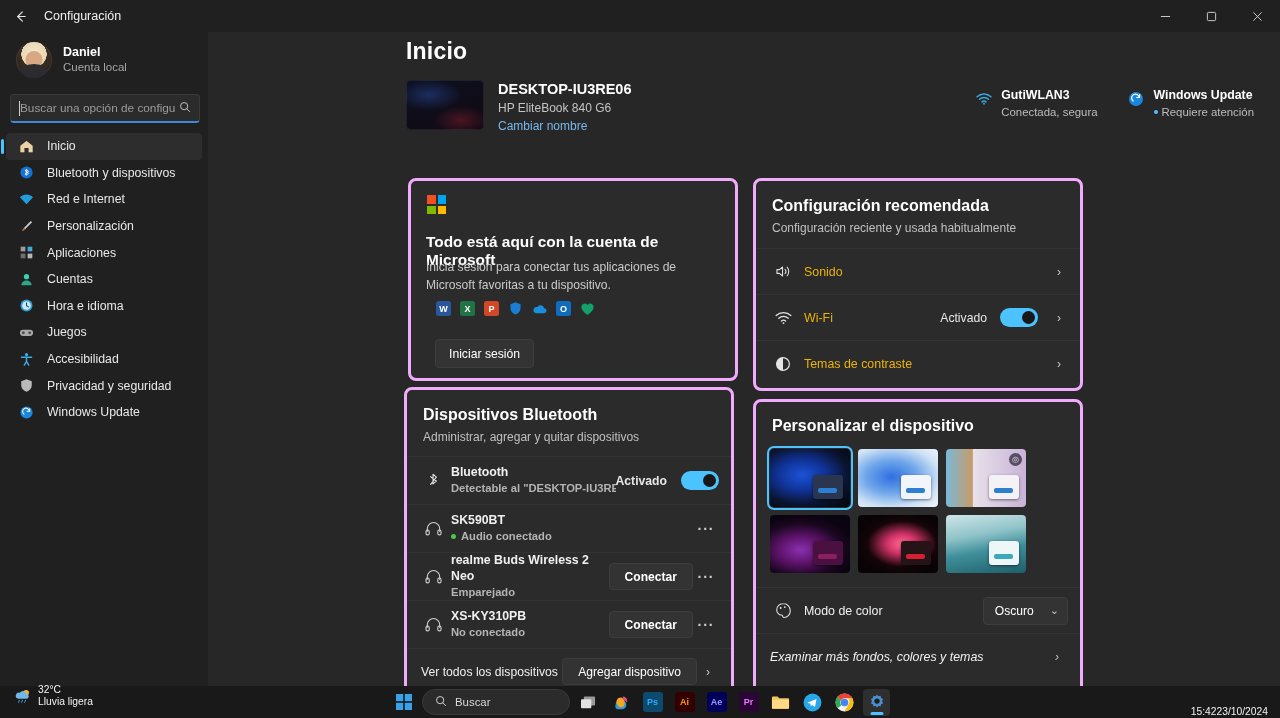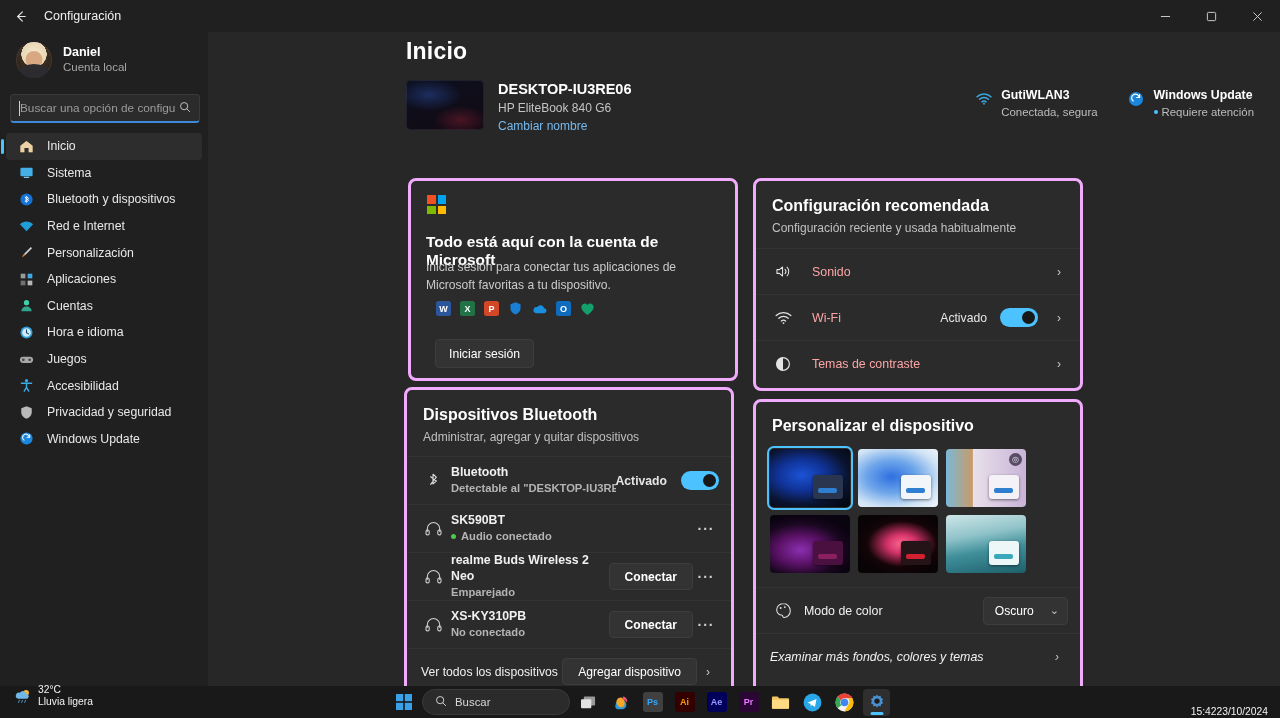--- a/index.html
+++ b/index.html
@@ -149,21 +149,21 @@
   .toggle {
     width:38px; height:19px; border-radius:11px; background:#4cc2ff; position:relative; cursor:pointer; flex:none;
   }
   .toggle i { position:absolute; right:3px; top:3px; width:13px; height:13px; border-radius:50%; background:#181818; }
 
   
   #rec-card { left:545px; top:146px; width:330px; height:213px; overflow:hidden; }
   #rec-card .hd { padding:16px 16px 13px 16px; }
   .recrow { display:flex; align-items:center; height:46px; padding:0 10px 0 14px; border-top:1px solid #333333; cursor:pointer; }
   .rec-ico { width:26px; flex:none; display:flex; align-items:center; justify-content:center; color:#e4e4e4; }
-  .rec-lbl { flex:1; font-size:12.4px; color:#fca5a5; margin-left:16px; }
+  .rec-lbl { flex:1; font-size:12.4px; color:#eab308; margin-left:8px; }
   .rec-state { font-size:12.2px; color:#e6e6e6; margin-right:13px; }
 
   
   #per-card { left:545px; top:367px; width:330px; height:300px; overflow:hidden; }
   #per-card .hd { padding:15px 16px 0 16px; }
   .thumbgrid { display:grid; grid-template-columns:repeat(3,80px); grid-gap:8px; padding:14px 0 0 14px; }
   .thumb { width:80px; height:58px; border-radius:4px; position:relative; overflow:hidden; cursor:pointer; background:#111; }
   .thumb.sel { outline:2px solid #4cc2ff; outline-offset:1px; }
   .twin { position:absolute; right:7px; bottom:8px; width:30px; height:24px; border-radius:3px; box-shadow:0 1px 3px rgba(0,0,0,.5); }
   .twin b { position:absolute; left:5px; bottom:6px; width:19px; height:5px; border-radius:2px; display:block; }
@@ -262,29 +262,20 @@
           <svg width="15" height="15" viewBox="0 0 16 16">
               <path d="M8 2L1.5 7.2V14h4.2V9.7h4.6V14h4.2V7.2z" fill="#e8b86a"></path>
               <path d="M8 2L1.5 7.2V14h4.2V9.7h4.6V14h4.2V7.2z" fill="#f0f0f0" fill-opacity=".45"></path>
             </svg>
         </span>
         <span class="navlabel">Inicio</span>
       </div>
       <div class="navitem">
         <span class="navicon">
           <svg width="15" height="15" viewBox="0 0 16 16">
-              <rect x="1.5" y="3" width="13" height="9" rx="1.2" fill="#45b0e8"></rect>
-              <rect x="5" y="12.6" width="6" height="1.2" rx=".5" fill="#7fcbf0"></rect>
-            </svg>
-        </span>
-        <span class="navlabel">Sistema</span>
-      </div>
-      <div class="navitem">
-        <span class="navicon">
-          <svg width="15" height="15" viewBox="0 0 16 16">
               <circle cx="8" cy="8" r="6.5" fill="#1472d6"></circle>
               <path d="M6.2 5.4l4 3.4-2.6 2.2V4.6l2.6 2.2-4 3.4" stroke="#fff" stroke-width="1" fill="none" stroke-linejoin="round"></path>
             </svg>
         </span>
         <span class="navlabel">Bluetooth y dispositivos</span>
       </div>
       <div class="navitem">
         <span class="navicon">
           <svg width="15" height="15" viewBox="0 0 16 16">
               <path d="M1 5.5C3 3.6 5.4 2.7 8 2.7s5 .9 7 2.8L8 13z" fill="#1f9ed8"></path>
@@ -668,21 +659,21 @@
           </svg>
       </div>
       <div class="tbi">
         <svg width="18" height="18" viewBox="0 0 20 20">
             <path d="M4 13a5 5 0 015-5h2a5 5 0 010 10H6a4 4 0 01-2-5z" fill="#2f9ad8"></path>
             <path d="M9 5a5 5 0 015 5v2a4 4 0 01-7.6 1.6A5 5 0 019 5z" fill="#f5a623"></path>
             <path d="M12 4a4.6 4.6 0 014.4 6.6 5 5 0 00-4.4-3.2z" fill="#e8517a"></path>
           </svg>
       </div>
       <div class="tbi">
-        <span class="adobe" style="background:#404040;color:#31a8ff">Ps</span>
+        <span class="adobe" style="background:#0c4a6e;color:#31a8ff">Ps</span>
       </div>
       <div class="tbi">
         <span class="adobe" style="background:#330000;color:#ff9a00">Ai</span>
       </div>
       <div class="tbi">
         <span class="adobe" style="background:#00005b;color:#9999ff">Ae</span>
       </div>
       <div class="tbi">
         <span class="adobe" style="background:#2a0634;color:#ea77ff">Pr</span>
       </div>

